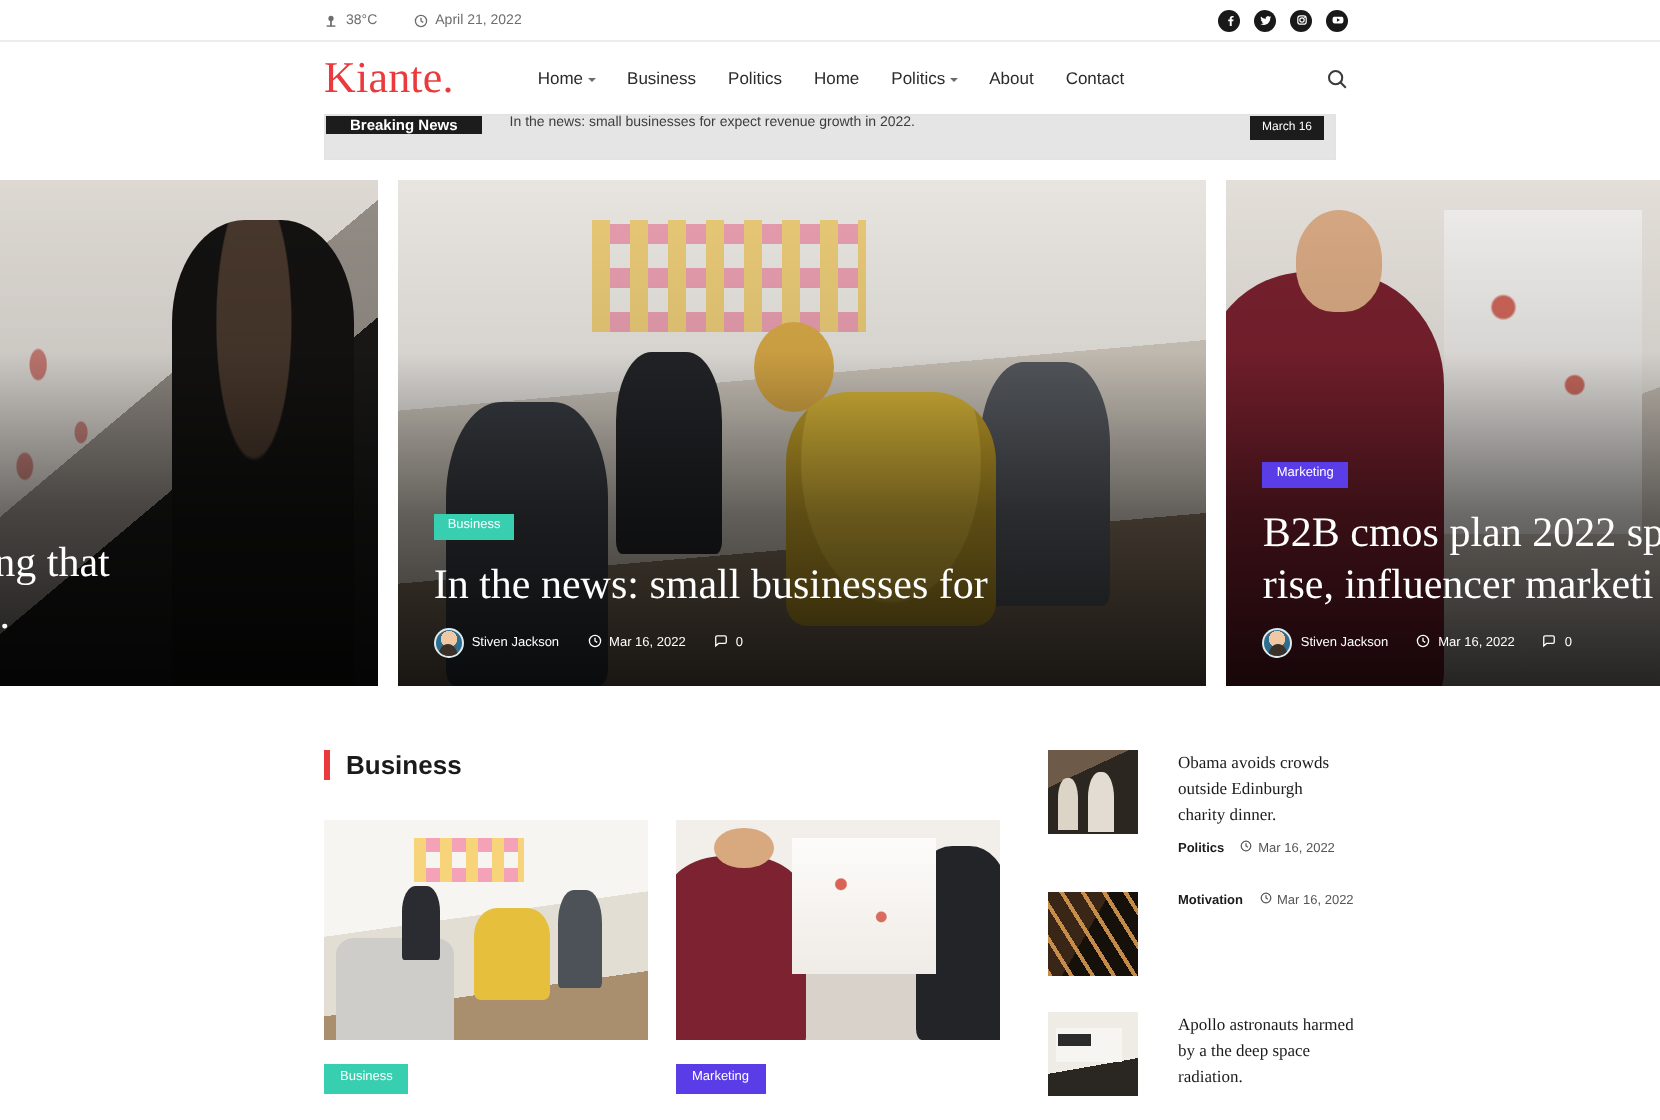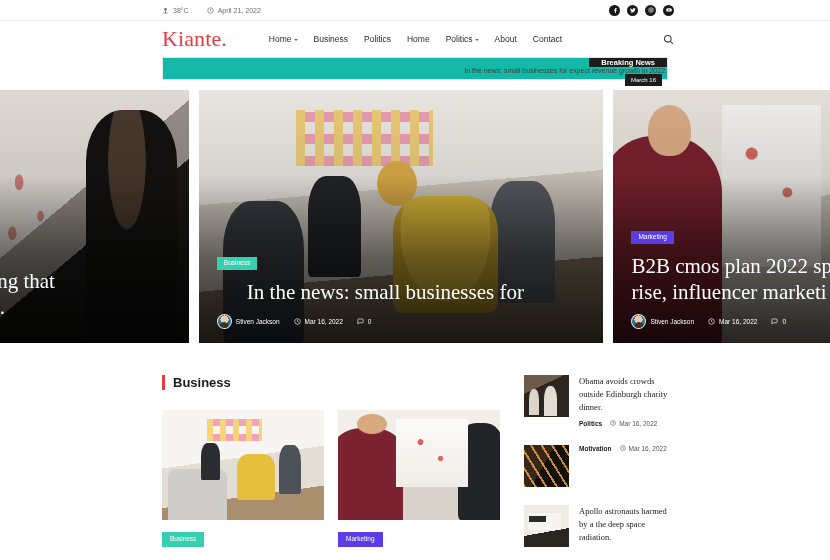--- a/index.html
+++ b/index.html
@@ -55,22 +55,22 @@
     border-right: 2.2px solid transparent;
     border-top: 2.6px solid #6a6a6a;
     margin-top: 1px;
   }
   .hdr-spacer { flex: 1; }
   .search-btn { color: #3a3a3a; cursor: pointer; display: flex; }
 
   
   .breaking-wrap { padding: 0 162px 0 162px; }
   .breaking {
-    height: 23px; display: flex; align-items: flex-end;
-    border: 1px solid #e3e3e3; background: #14b8a6; flex-direction: column;
+    height: 23px; display: flex; align-items: flex-start;
+    border: 1px solid #e3e3e3; background: #e5e5e5;
   }
   .bn-label {
     background: #1c1c1c; color: #fff;
     font-size: 7.5px; font-weight: bold;
     display: flex; align-items: center; padding: 0 12px;
     white-space: nowrap;
   }
   .bn-text {
     flex: 1; display: flex; align-items: center;
     font-size: 7px; color: #3d3d3d; padding-left: 14px;
@@ -107,21 +107,21 @@
   .badge {
     display: inline-block; color: #fff;
     font-size: 6.5px; padding: 3px 7px; margin-bottom: 9px;
     white-space: nowrap; line-height: 1;
   }
   .slide h2 {
     font-family: "Liberation Serif", serif;
     font-weight: normal; line-height: 1.24;
     margin-bottom: 9px; white-space: nowrap;
   }
-  .slide.center h2 { font-size: 21px; margin-left: 30px; }
+  .slide.center h2 { font-size: 21px; }
   .slide.right h2  { font-size: 21px; }
   .slide.left h2   { font-size: 21px; margin-left: -48px; }
   .meta { display: flex; align-items: center; gap: 14px; font-size: 6.5px; }
   .meta .m { display: flex; align-items: center; gap: 4px; white-space: nowrap; }
   .avatar {
     width: 15px; height: 15px; border-radius: 50%;
     background: radial-gradient(circle at 50% 35%, #f0c9a4 0 38%, #2d6e8e 39% 100%);
     border: 1.2px solid rgba(255,255,255,.85);
     position: relative; overflow: hidden; flex: none;
   }
@@ -237,21 +237,21 @@
     content:""; position:absolute; left:36%; top:8%; width:44%; height:62%;
     background:
       radial-gradient(circle at 34% 34%, rgba(208,62,46,.8) 0 4%, transparent 5%),
       radial-gradient(circle at 62% 58%, rgba(208,62,46,.75) 0 4%, transparent 5%),
       linear-gradient(180deg,#fdfcfa,#efebe6);
   }
   .t-board .b1 { position:absolute; right:-2%; top:12%; width:28%; height:88%; background:#222428; border-radius:40% 40% 6% 6% / 22% 22% 6% 6%; }
   .t-board .b2 { position:absolute; left:12%; top:4%; width:18%; height:18%; background:#d8a87f; border-radius:50%; }
 
   
-  .fp { display: flex; gap: 10px; margin-bottom: 18px; }
+  .fp { display: flex; gap: 20px; margin-bottom: 18px; }
   .fp .fthumb { width: 45px; height: 42px; flex: none; overflow: hidden; position: relative; background:#ccc; }
   .fp .ftxt { flex: 1; min-width: 0; }
   .fp h4 {
     font-family: "Liberation Serif", serif;
     font-size: 8.5px; font-weight: normal; color: #1b1b1b;
     line-height: 1.5; margin-bottom: 7px;
   }
   .fp .fmeta { display: flex; align-items: center; gap: 8px; font-size: 6.5px; color: #555; }
   .fp .fcat { font-weight: bold; color: #1b1b1b; }
   .fp .fdate { display: flex; align-items: center; gap: 3px; white-space: nowrap; }

